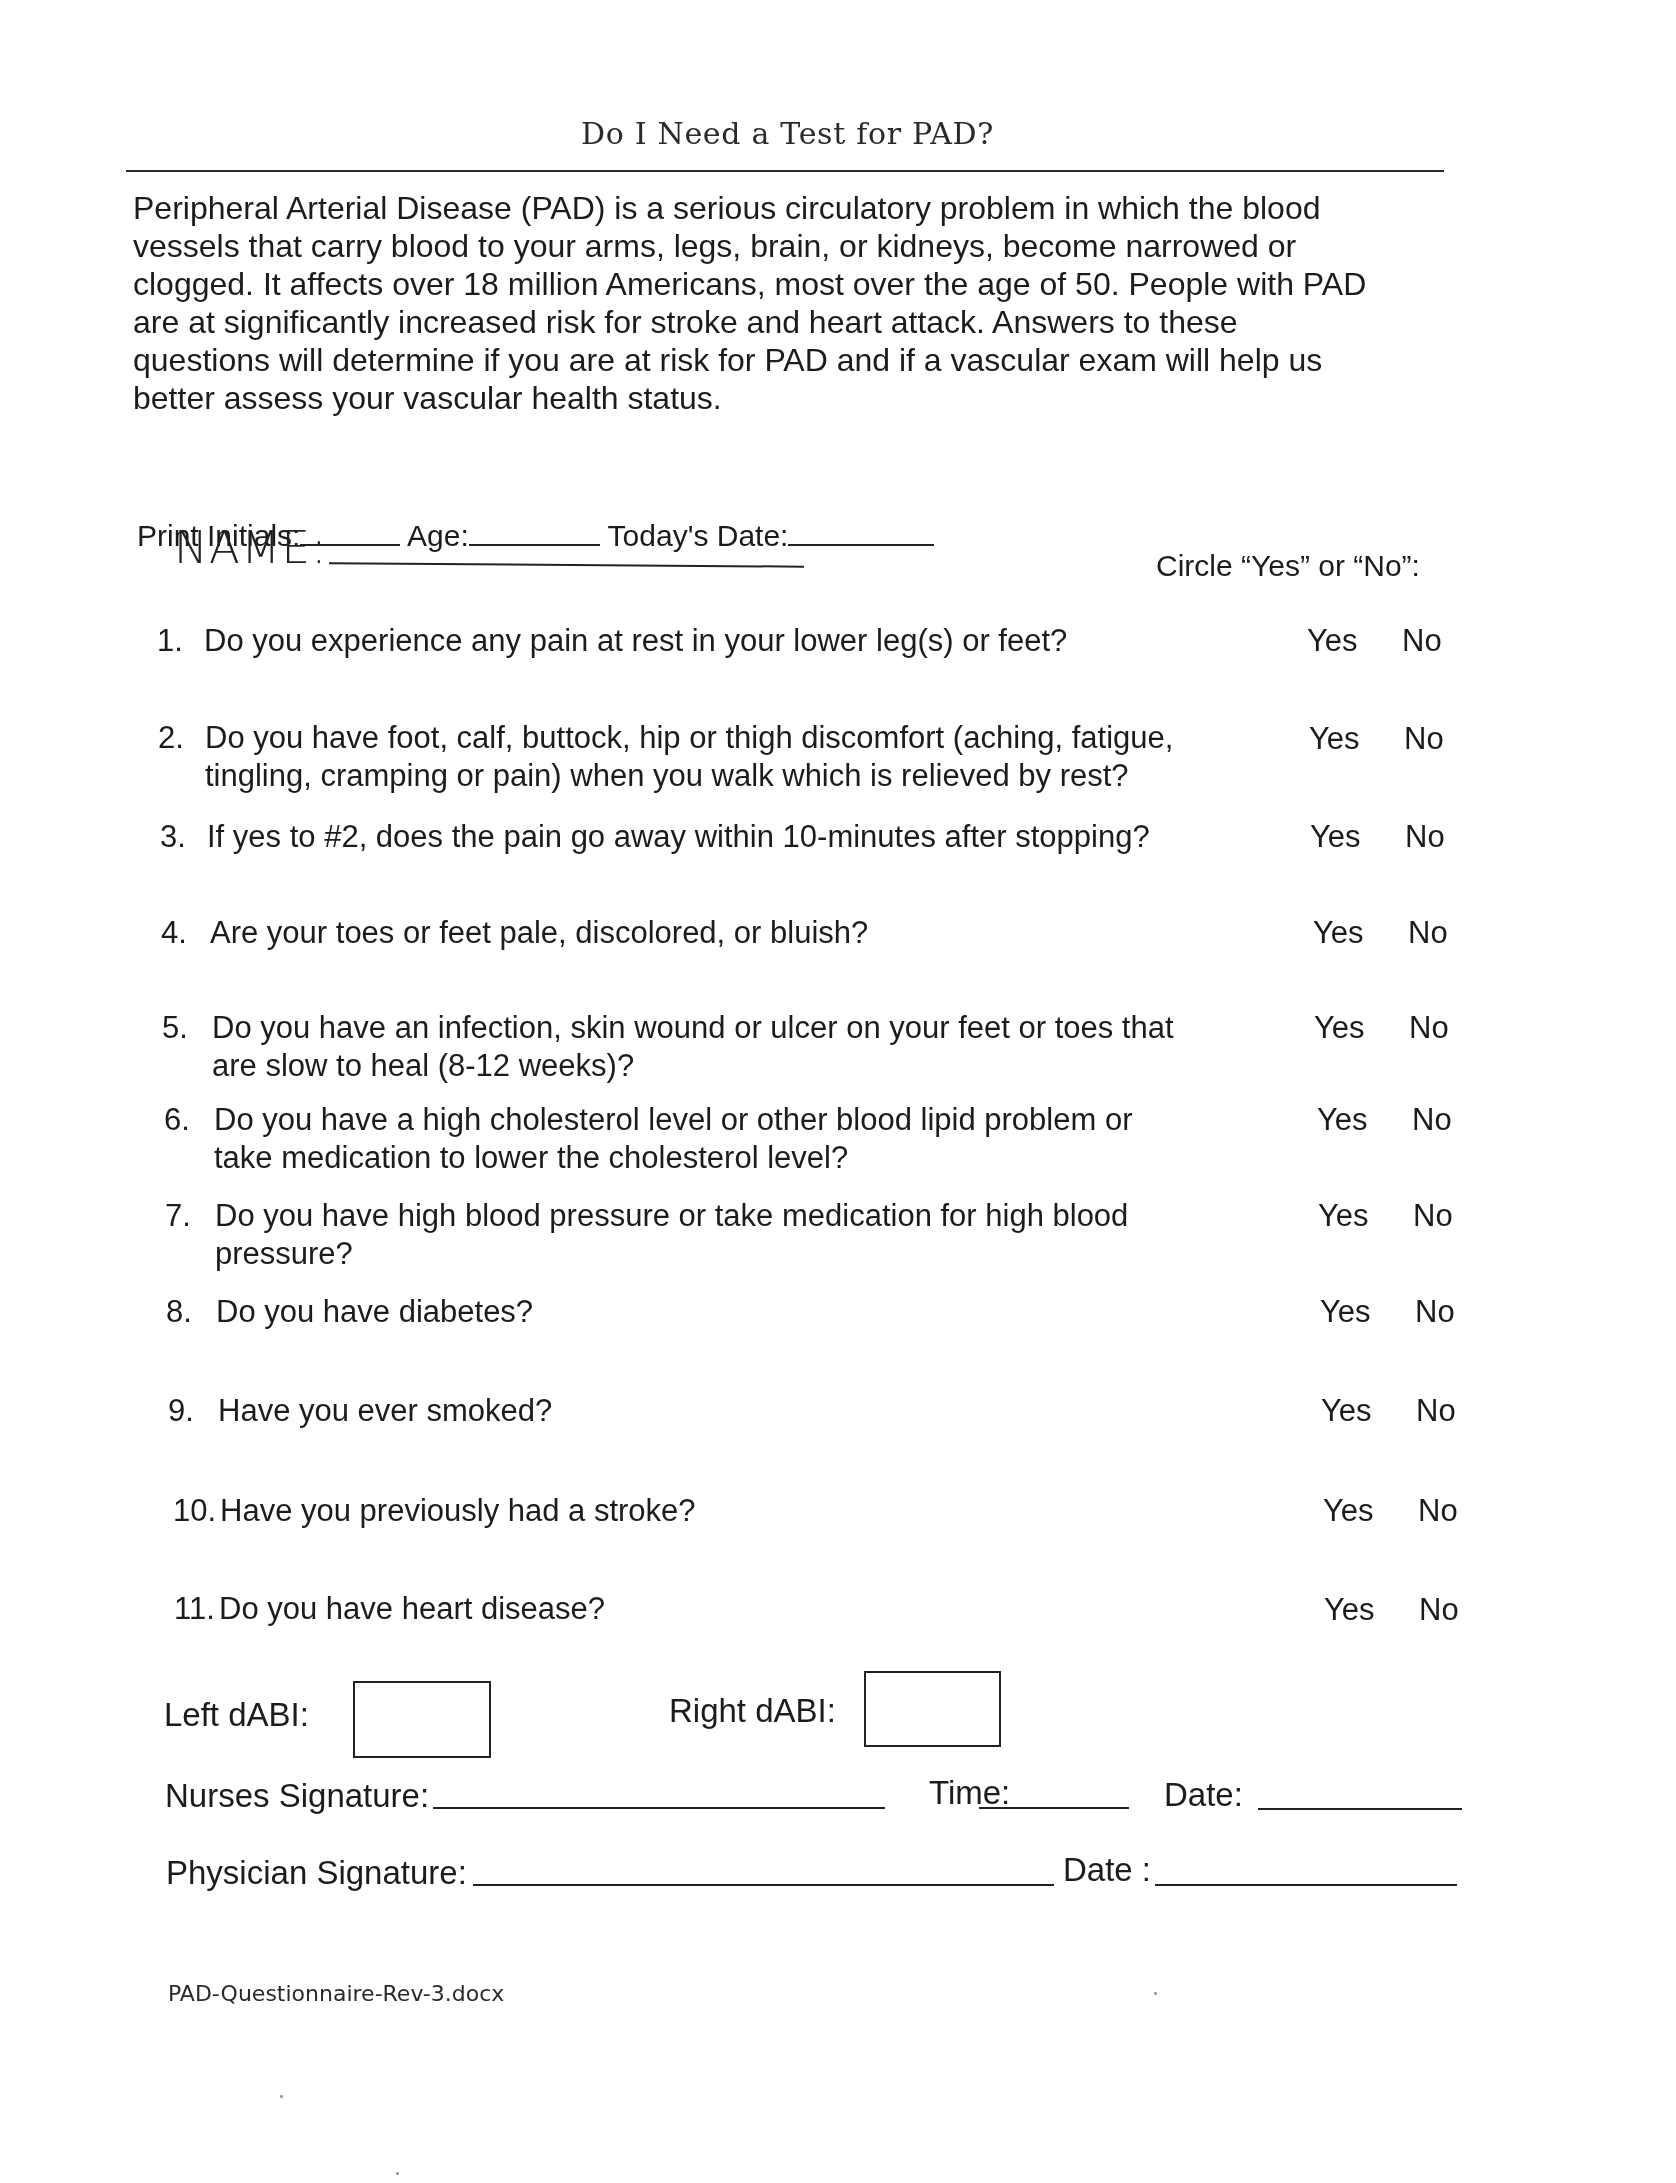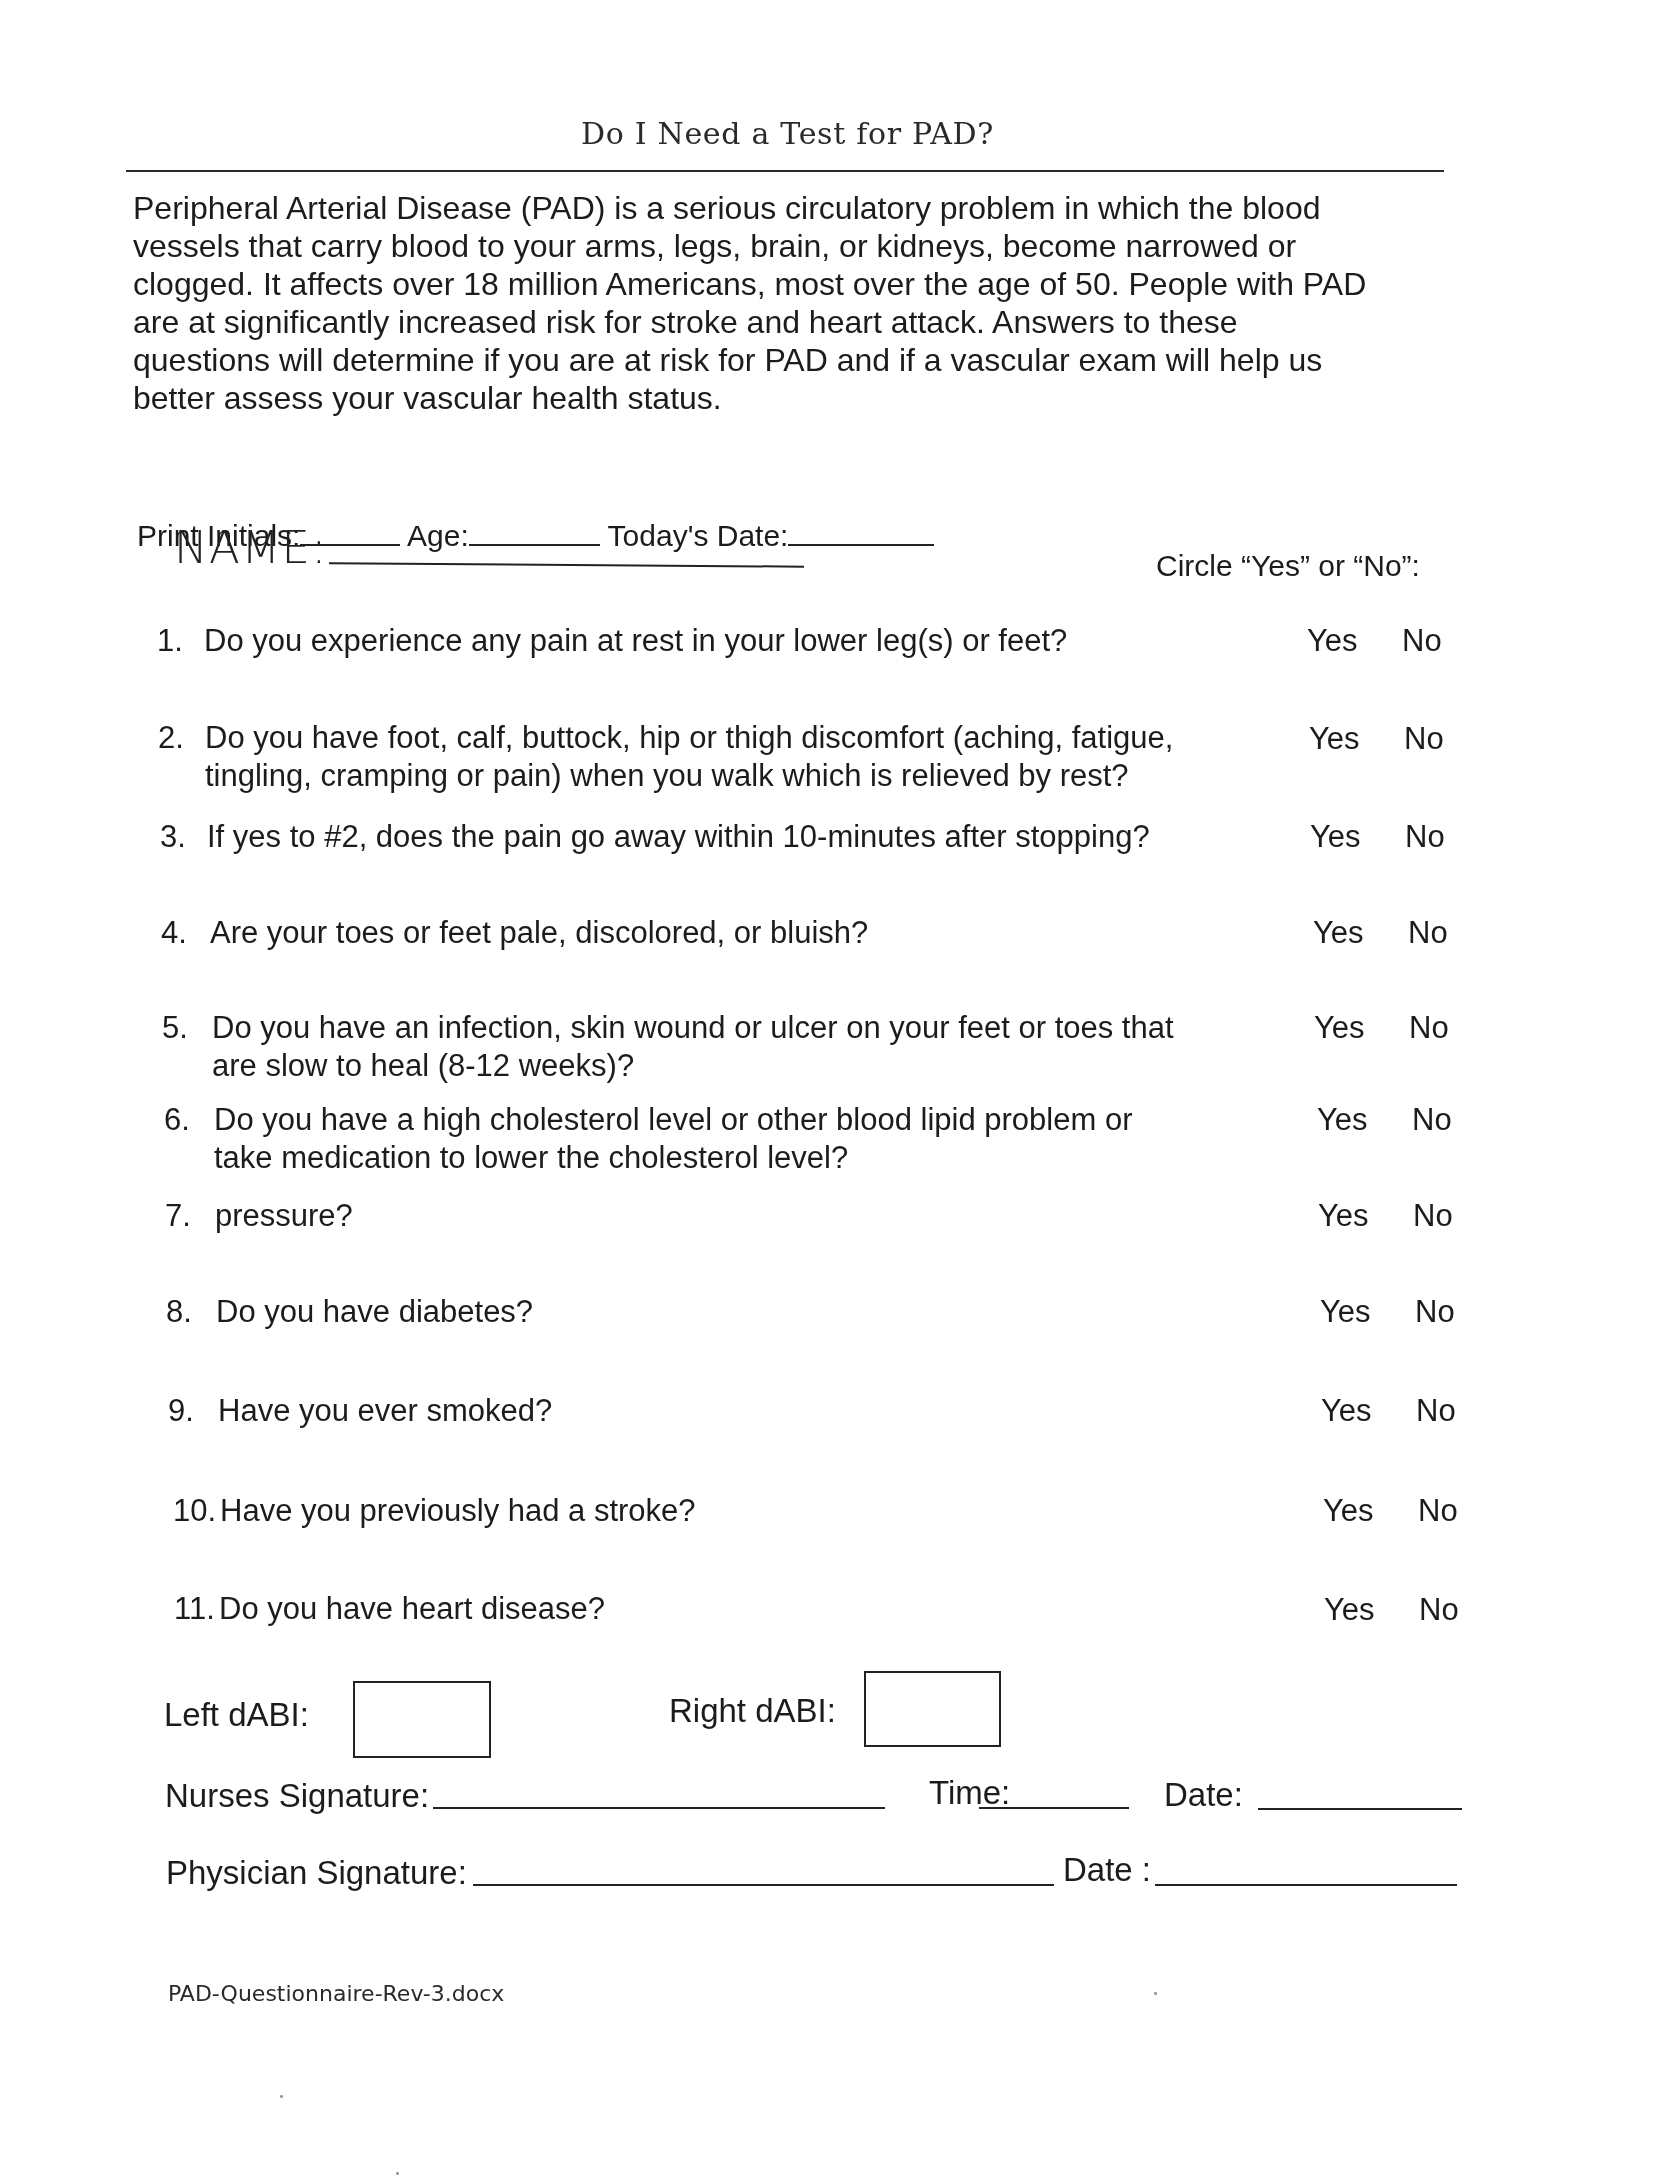--- a/index.html
+++ b/index.html
@@ -138,20 +138,21 @@
   </div>
 </div>
 <div class="abs yn" style="left:1317px; top:1102px;">
   <span style="left:0;">Yes</span>
   <span style="left:95px;">No</span>
 </div>
 
 <div class="abs q" style="left:165px; top:1197px; width:1149px;">
   <span class="num">7.</span>
   <div class="txt" style="left:50px;">
+    <div>Do you have high blood pressure or take medication for high blood</div>
     <div>pressure?</div>
   </div>
 </div>
 <div class="abs yn" style="left:1318px; top:1198px;">
   <span style="left:0;">Yes</span>
   <span style="left:95px;">No</span>
 </div>
 
 <div class="abs q" style="left:166px; top:1293px; width:1149px;">
   <span class="num">8.</span>

